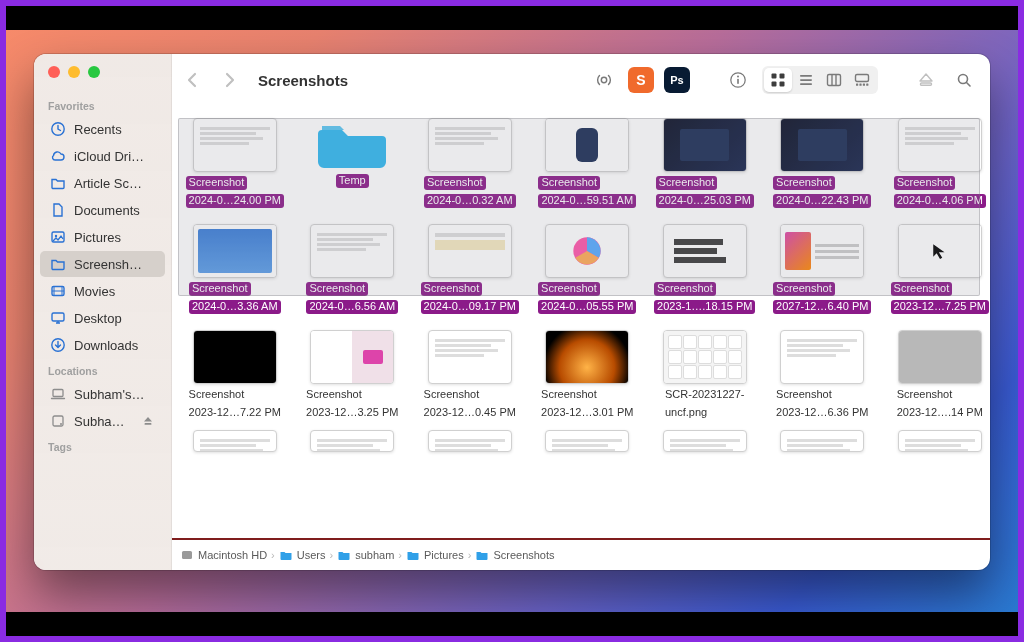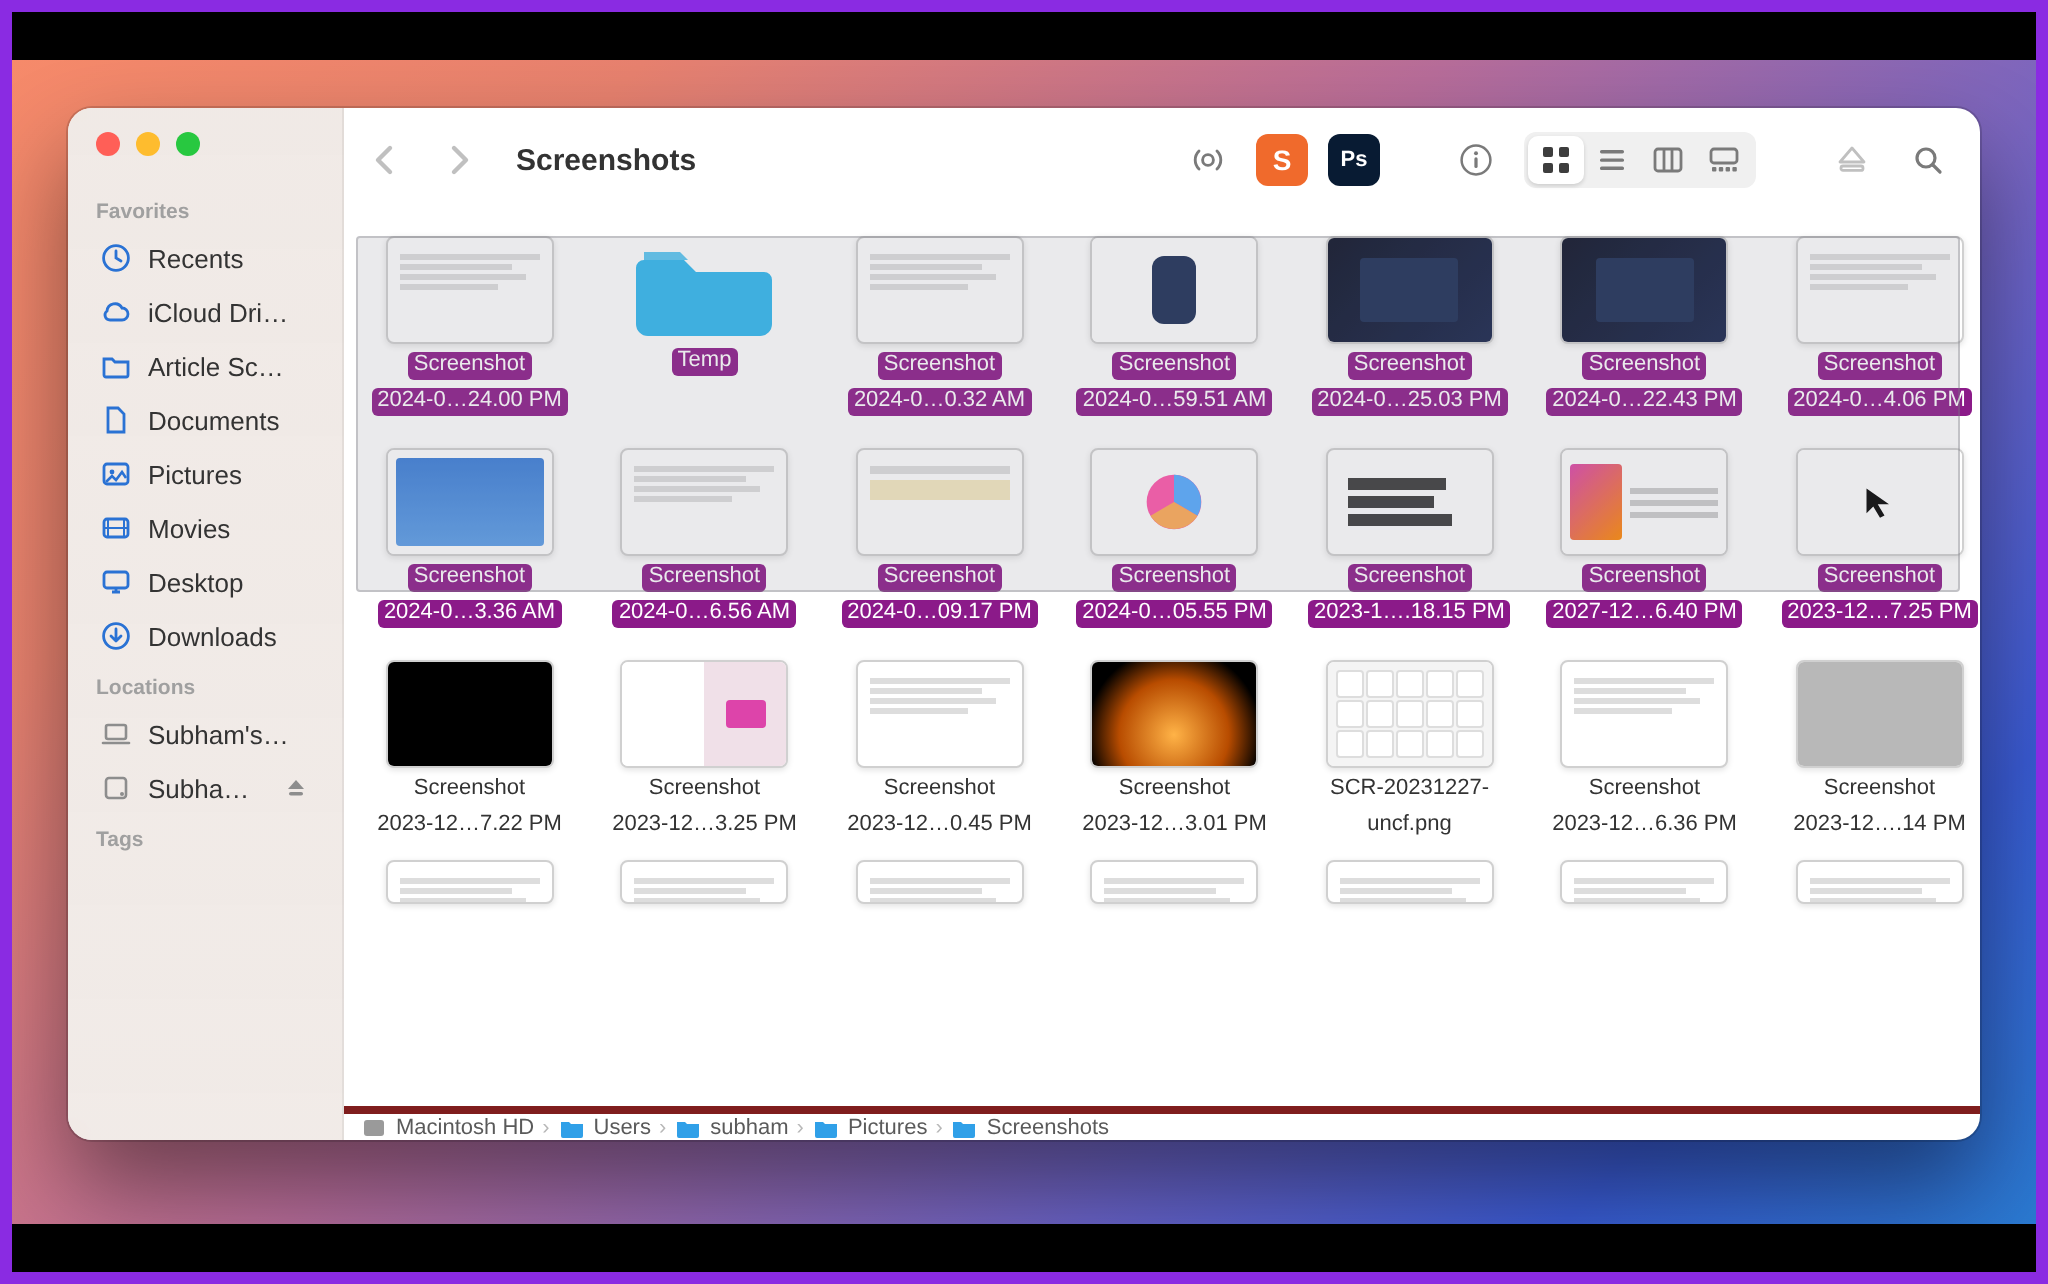--- a/index.html
+++ b/index.html
@@ -82,31 +82,31 @@
   .item { display:flex; flex-direction:column; align-items:center; }
   .thumb {
     width:84px; height:54px; background:#fff; border:1px solid #d0d0d0;
     border-radius:4px; box-shadow: 0 1px 3px rgba(0,0,0,.12);
     display:flex; align-items:center; justify-content:center; overflow:hidden;
     margin-bottom:4px;
   }
   .thumb.folder {
     width:72px; height:52px; border:none; box-shadow:none; background:transparent; border-radius:0;
   }
-  .label-wrap { text-align:center; line-height:1.25; }
+  .label-wrap { line-height:1.25; }
   .label-wrap span { display:inline-block; font-size:11px; padding:0 3px; border-radius:3px; max-width:108px; overflow:hidden; text-overflow:ellipsis; white-space:nowrap; }
   .label-wrap.sel span { background: var(--sel); color:#fff; }
   .sel-backdrop {
     position:absolute; left:6px; top:12px; right:10px; height:178px;
     background: rgba(140,140,150,.18); border:1px solid rgba(120,120,130,.35); border-radius:2px;
     pointer-events:none;
   }
   
   .pathbar {
-    height:17px; border-top:4px solid #7f1d1d; display:flex; align-items:center;
+    height:32px; border-top:2px solid #7f1d1d; display:flex; align-items:center;
     gap:4px; padding:0 8px; font-size:11px; color:#5a5a5a;
   }
   .pb-item { display:inline-flex; align-items:center; gap:4px; }
   .pb-sep { color:#b8b8b8; }
   .pb-icon { width:14px; height:14px; display:inline-flex; }
   .pb-icon.fold svg path { fill:#30a0e8; }
   
   .grid.partial { padding-top:6px; }
   .grid.partial .thumb{ height:22px; }
   svg{display:block;}
@@ -163,20 +163,28 @@
           <div class="side-item">
             <span class="icon">
               <svg width="16" height="16" viewBox="0 0 16 16">
                 <rect x="2" y="3" width="12" height="10" rx="1.5" stroke="currentColor" fill="none" stroke-width="1.4"></rect>
                 <circle cx="6" cy="7" r="1.2" fill="currentColor"></circle>
                 <path d="M3 12l3-3 2 2 3-4 2 3" stroke="currentColor" fill="none" stroke-width="1.3"></path>
               </svg>
             </span>
         <span class="lbl">Pictures</span>
         </div>
+          <div class="side-item active">
+            <span class="icon">
+              <svg width="16" height="16" viewBox="0 0 16 16">
+                <path d="M2 4.5h4l1.5 1.5H14v6.5a1 1 0 0 1-1 1H3a1 1 0 0 1-1-1z" stroke="currentColor" fill="none" stroke-width="1.4"></path>
+              </svg>
+            </span>
+        <span class="lbl">Screensh…</span>
+        </div>
           <div class="side-item">
             <span class="icon">
               <svg width="16" height="16" viewBox="0 0 16 16">
                 <rect x="2" y="3.5" width="12" height="9" rx="1.5" stroke="currentColor" fill="none" stroke-width="1.4"></rect>
                 <path d="M4 4v8M12 4v8M2 8h12" stroke="currentColor" stroke-width="1"></path>
               </svg>
             </span>
         <span class="lbl">Movies</span>
         </div>
           <div class="side-item">

